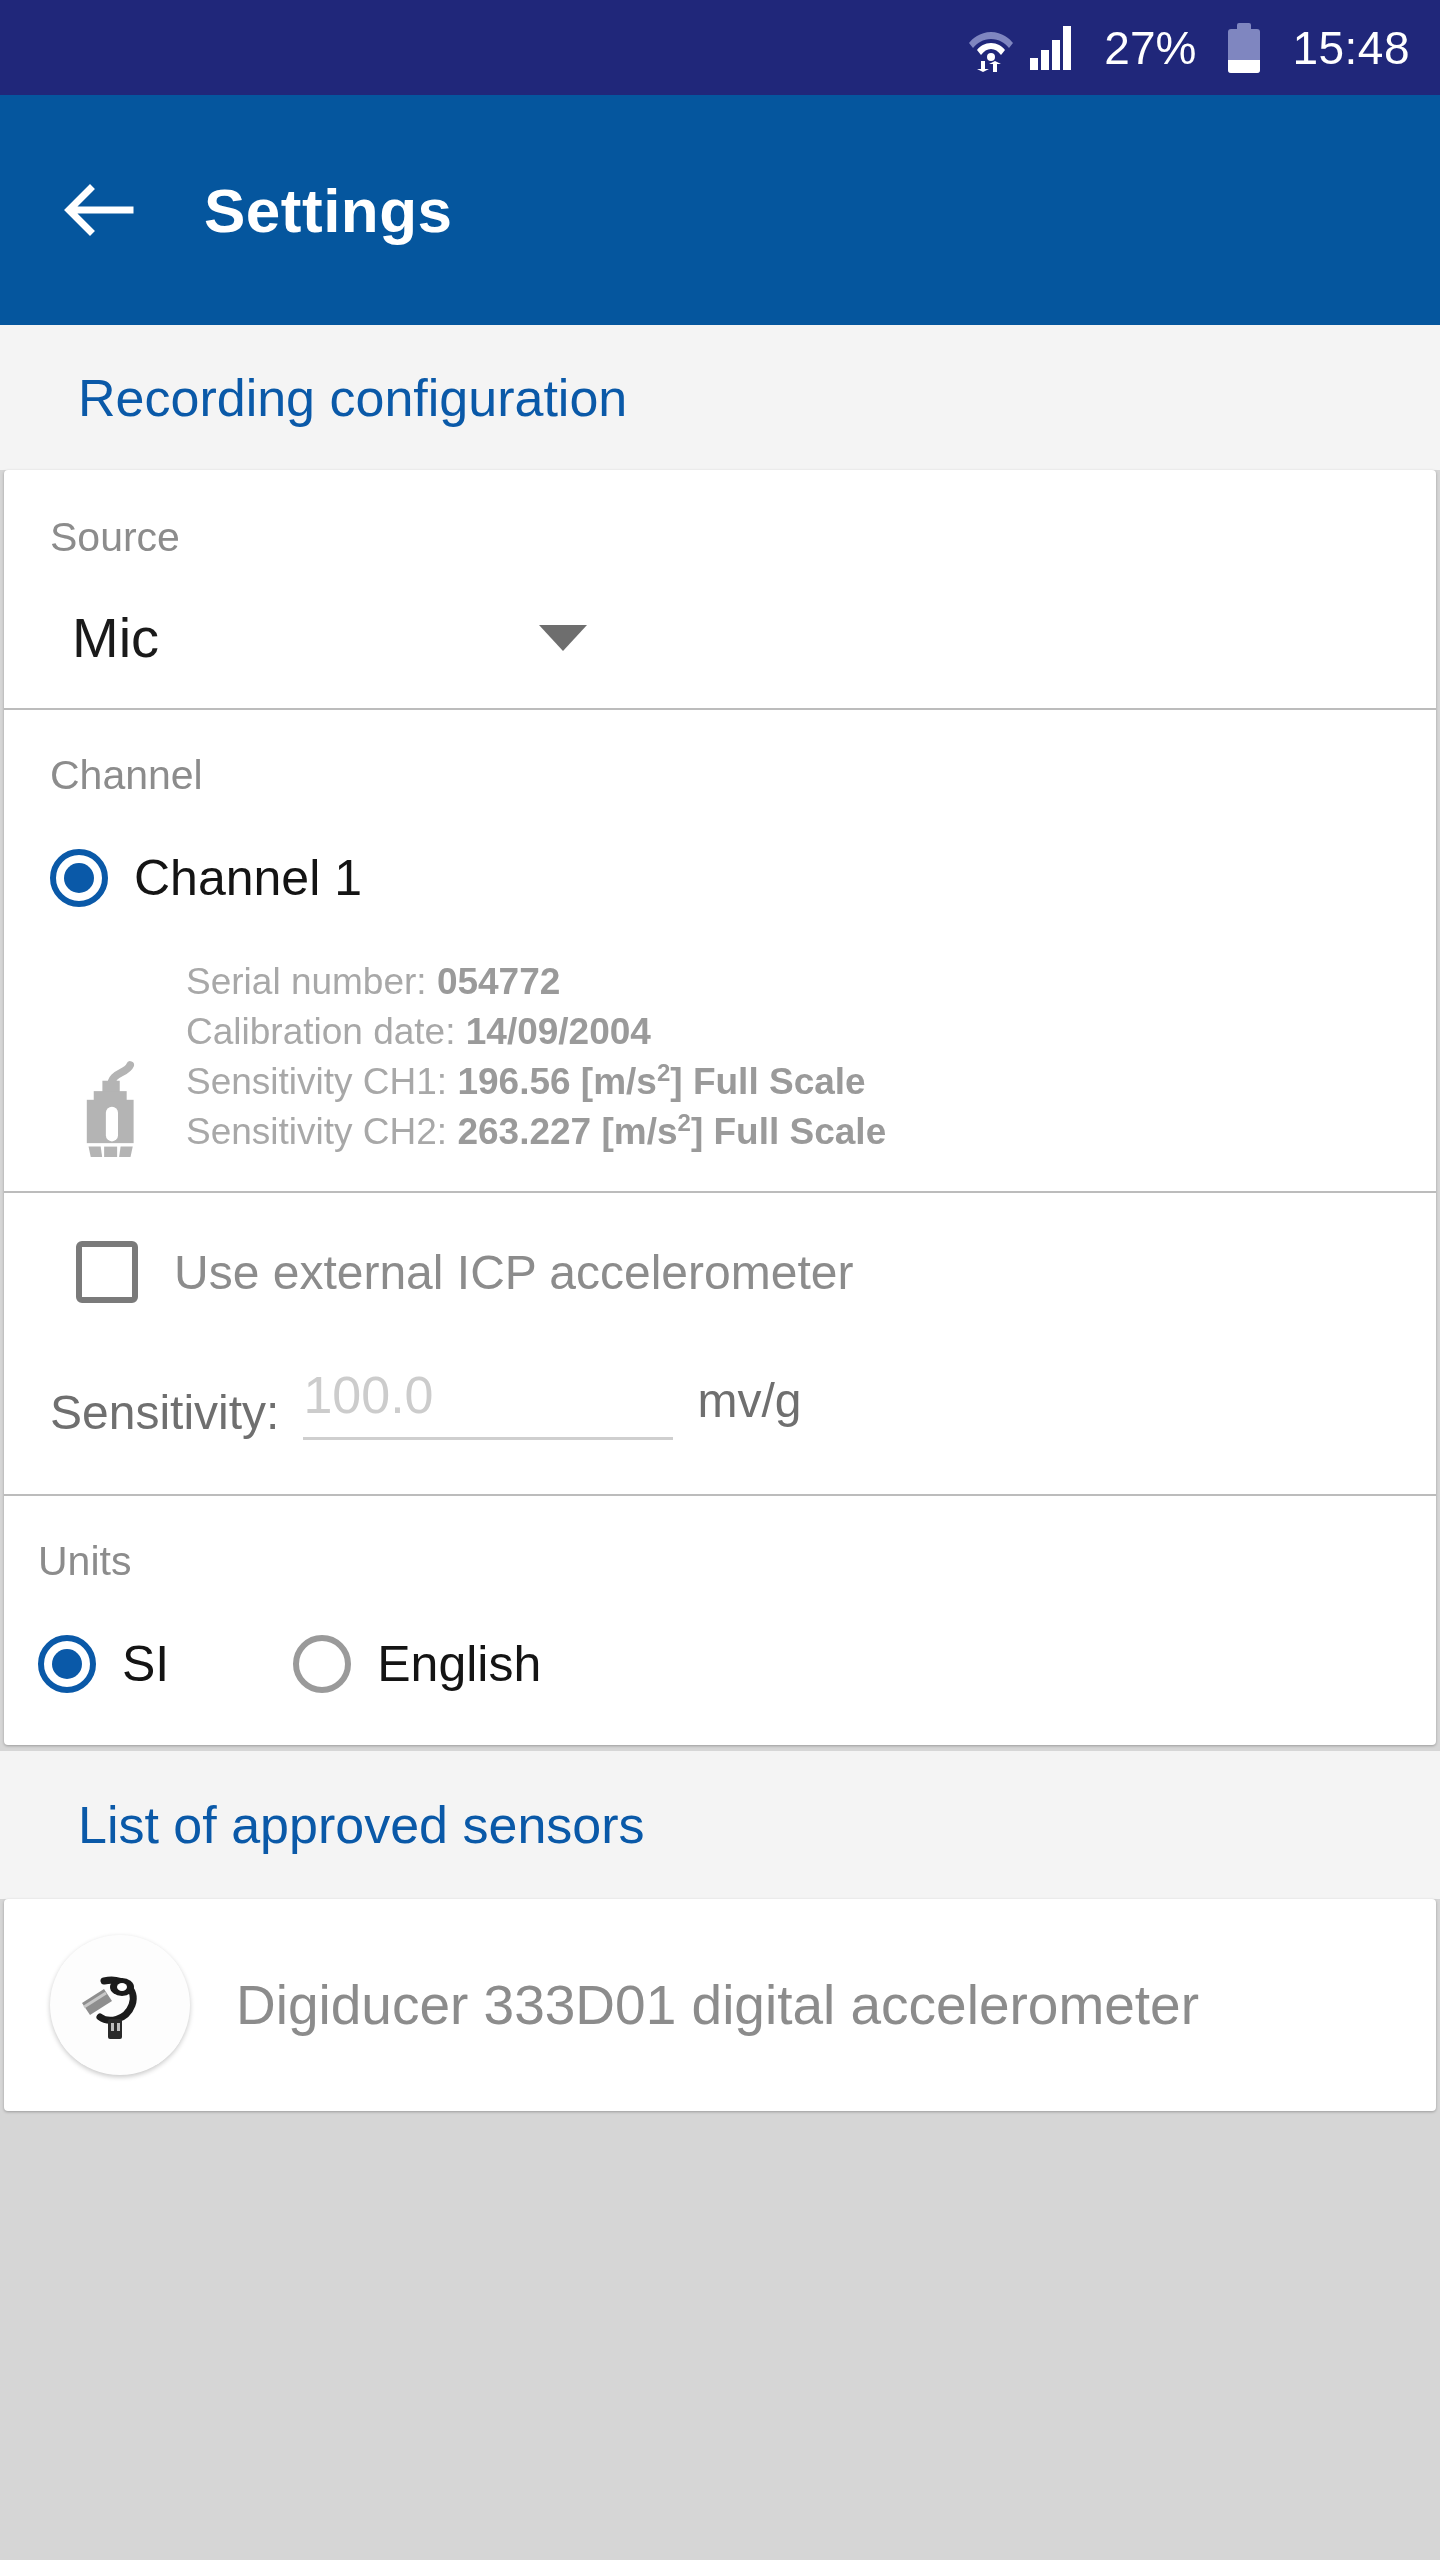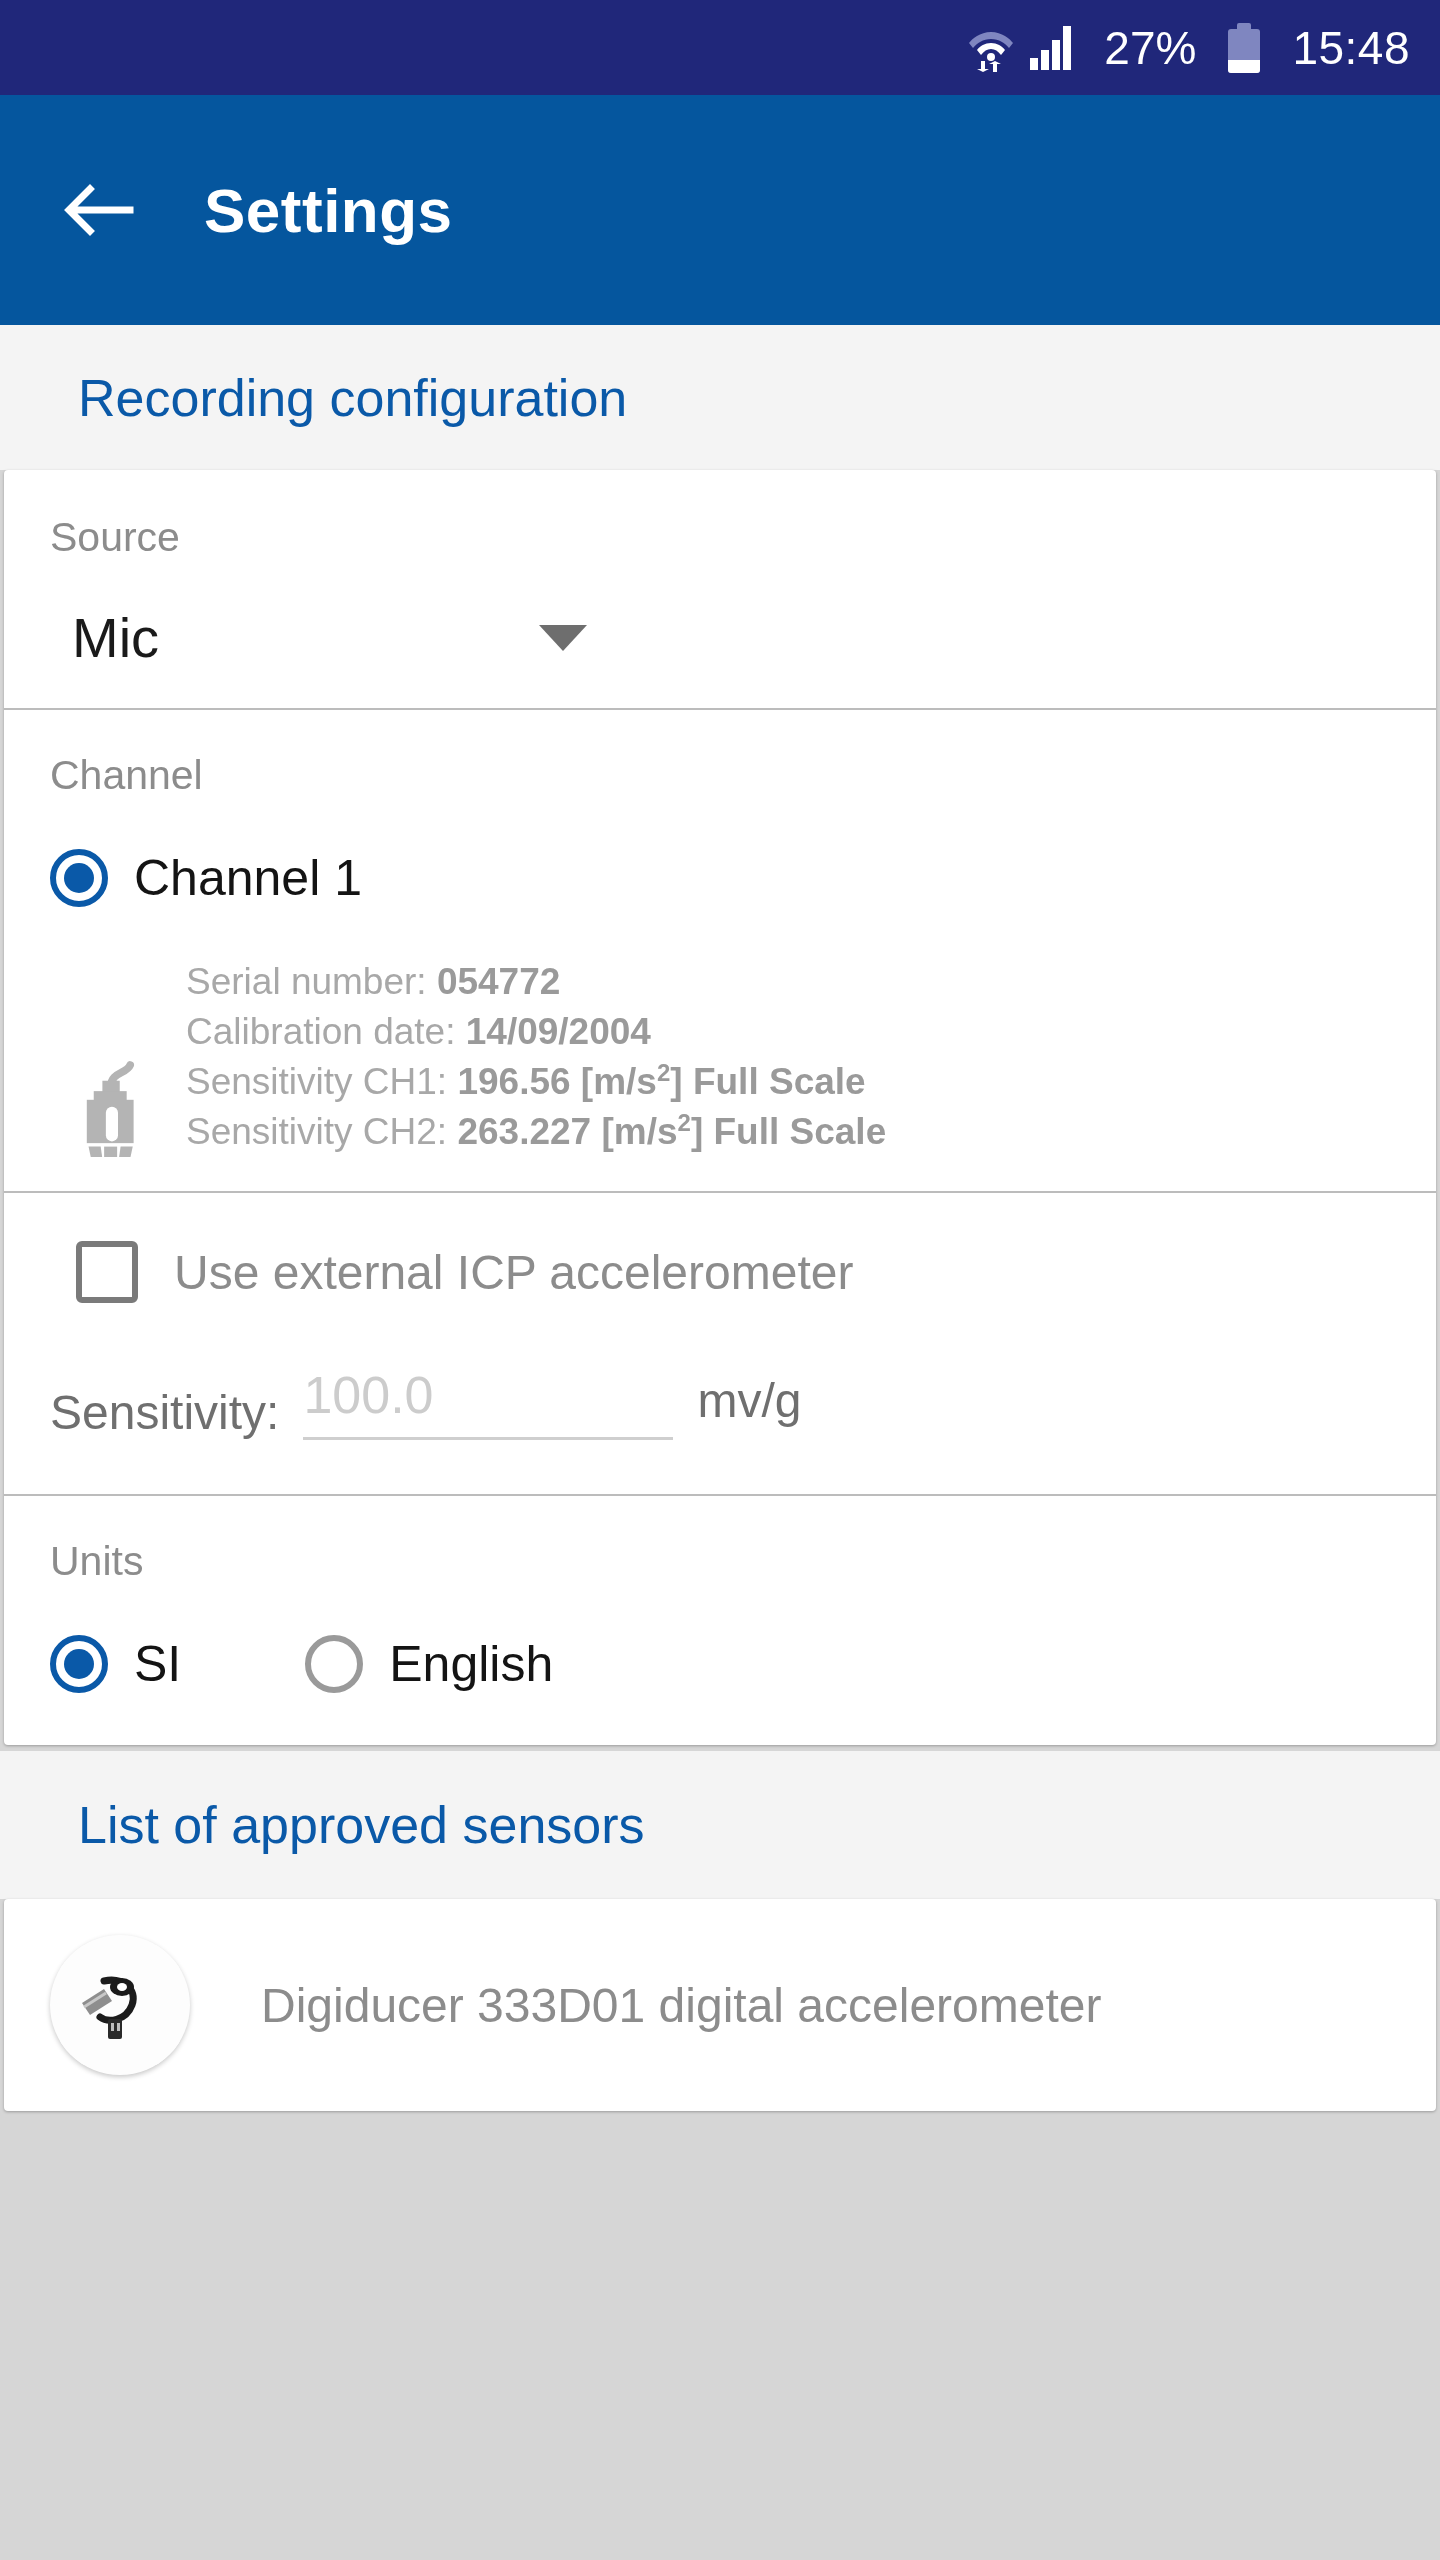--- a/index.html
+++ b/index.html
@@ -95,30 +95,30 @@
   .sens-block { padding:18px 46px 54px 46px; display:flex; align-items:flex-end; }
   .sens-label { font-size:48px; color:#6f6f6f; }
   .sens-field {
     margin-left:24px; width:370px;
     border-bottom:3px solid #cfcfcf; padding-bottom:12px;
   }
   .sens-ph { font-size:52px; color:#cccccc; }
   .sens-unit { font-size:48px; color:#6f6f6f; margin-left:24px; padding-bottom:12px; }
 
   
-  .units-block { padding:42px 46px 52px 46px;border-radius:26px; }
+  .units-block { padding:42px 46px 52px 34px;border-radius:26px; }
 
   
   .sensor-row { display:flex; align-items:center; padding:36px 46px; cursor:pointer; }
   .thumb {
     width:140px; height:140px; border-radius:50%;
     background:#fdfdfd; box-shadow:0 2px 5px rgba(0,0,0,0.22);
     flex:none; display:flex; align-items:center; justify-content:center; overflow:hidden;
   }
-  .sensor-name { font-size:48px; color:#8c8c8c; margin-left:71px; }
+  .sensor-name { font-size:55px; color:#8c8c8c; margin-left:46px; }
 </style>
 </head>
 <body>
 
 <div id="screen">
 
   <div class="statusbar">
     <div class="sb-icons">
       <span class="wifi-ico">
         <svg viewBox="0 0 46 48" width="46" height="48">

